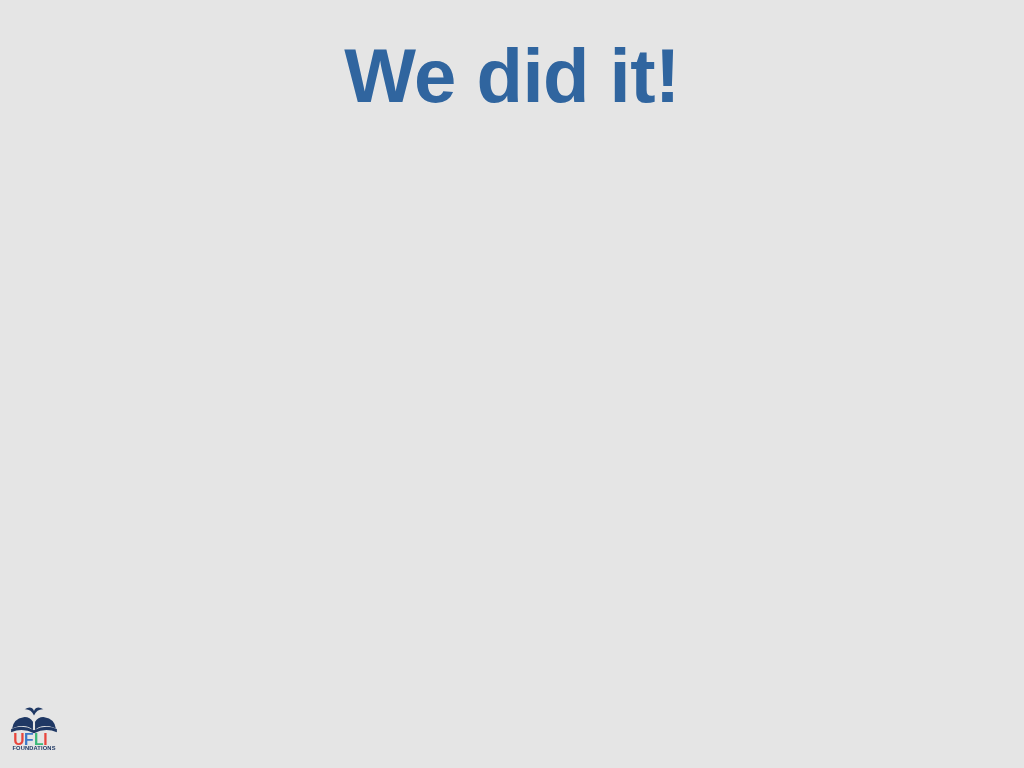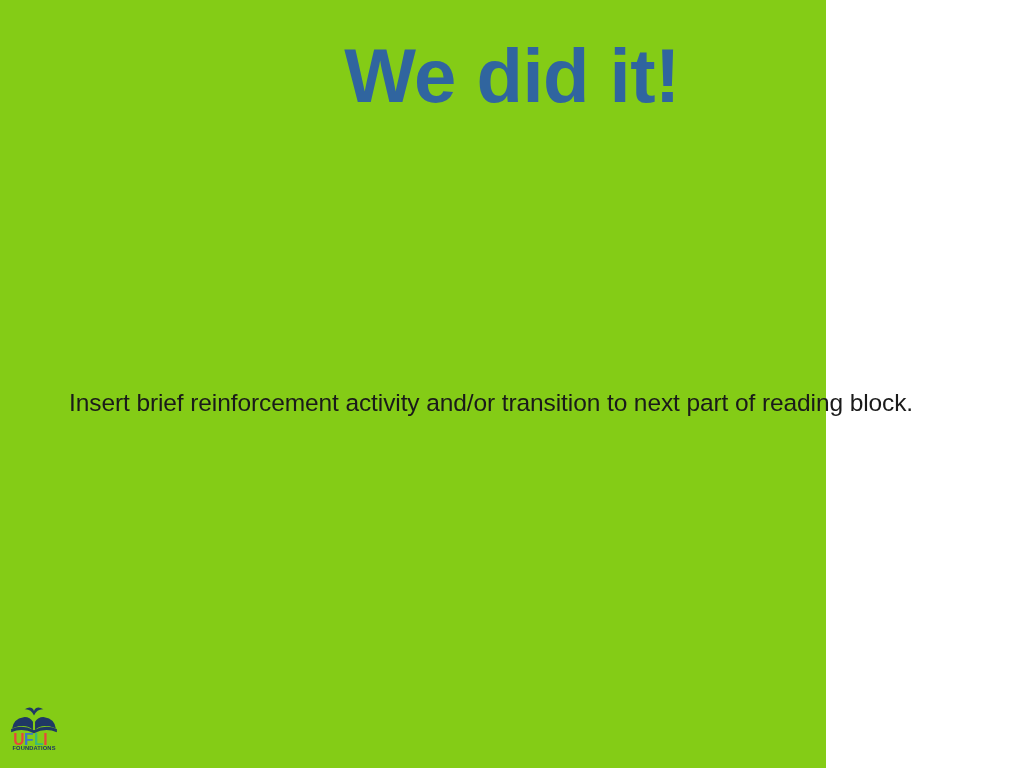--- a/index.html
+++ b/index.html
@@ -9,23 +9,23 @@
   }
   body {
     width: 1024px;
     height: 768px;
     background: #ffffff;
     font-family: "Liberation Sans", sans-serif;
     overflow: hidden;
   }
   .slide {
     position: relative;
-    width: 826px;
+    width: 1024px;
     height: 768px;
-    background: #84cc16;
+    background: #e5e5e5;
   }
 
   
   .slide-title {
     position: absolute;
     left: 0;
     top: 36px;
     width: 1024px;
     text-align: center;
     font-family: "Liberation Sans", sans-serif;
@@ -66,21 +66,20 @@
     height: 52px;
   }
 </style>
 </head>
 <body>
 
 <div class="slide">
 
   <div class="slide-title">We did it!</div>
 
-  <div class="body-text">Insert brief reinforcement activity and/or transition to next part of reading block.</div>
 
   <div class="logo">
     <svg viewBox="0 0 100 100" xmlns="http://www.w3.org/2000/svg">
 
       <path d="M32 18 Q45 10 50 21 Q55 10 68 18 Q56 17 50 30 Q44 17 32 18 Z" fill="#1F3864"></path>
 
       <path d="M8 55 Q10 36 30 33 Q42 32 48 42 L48 58 Q40 49 26 50 Q14 51 8 55 Z" fill="#1F3864"></path>
 
       <path d="M92 55 Q90 36 70 33 Q58 32 52 42 L52 58 Q60 49 74 50 Q86 51 92 55 Z" fill="#1F3864"></path>
 

